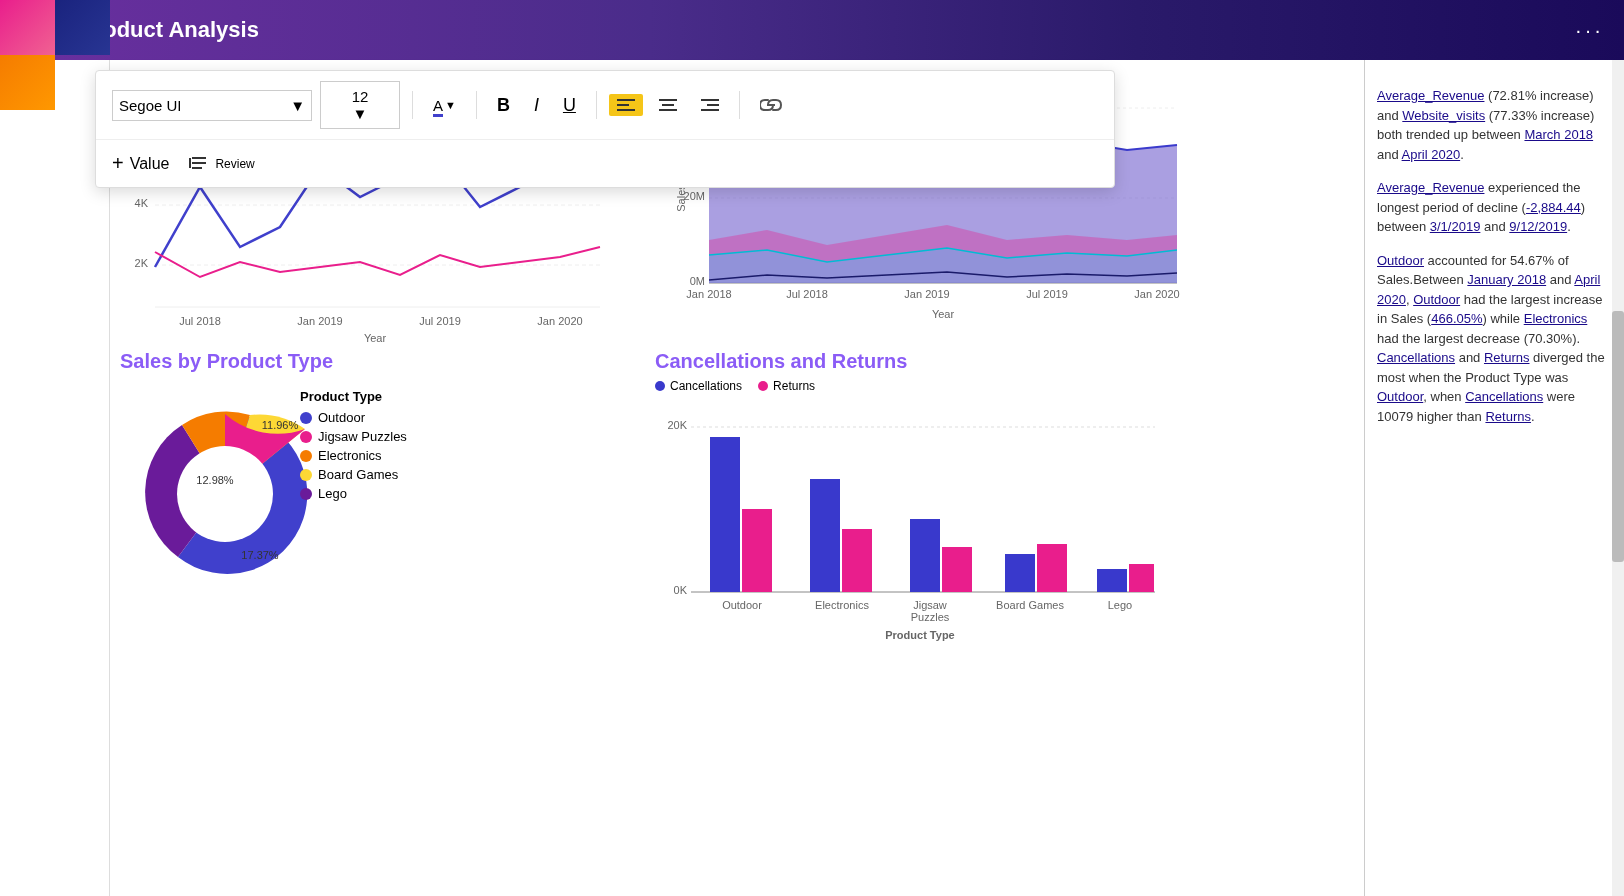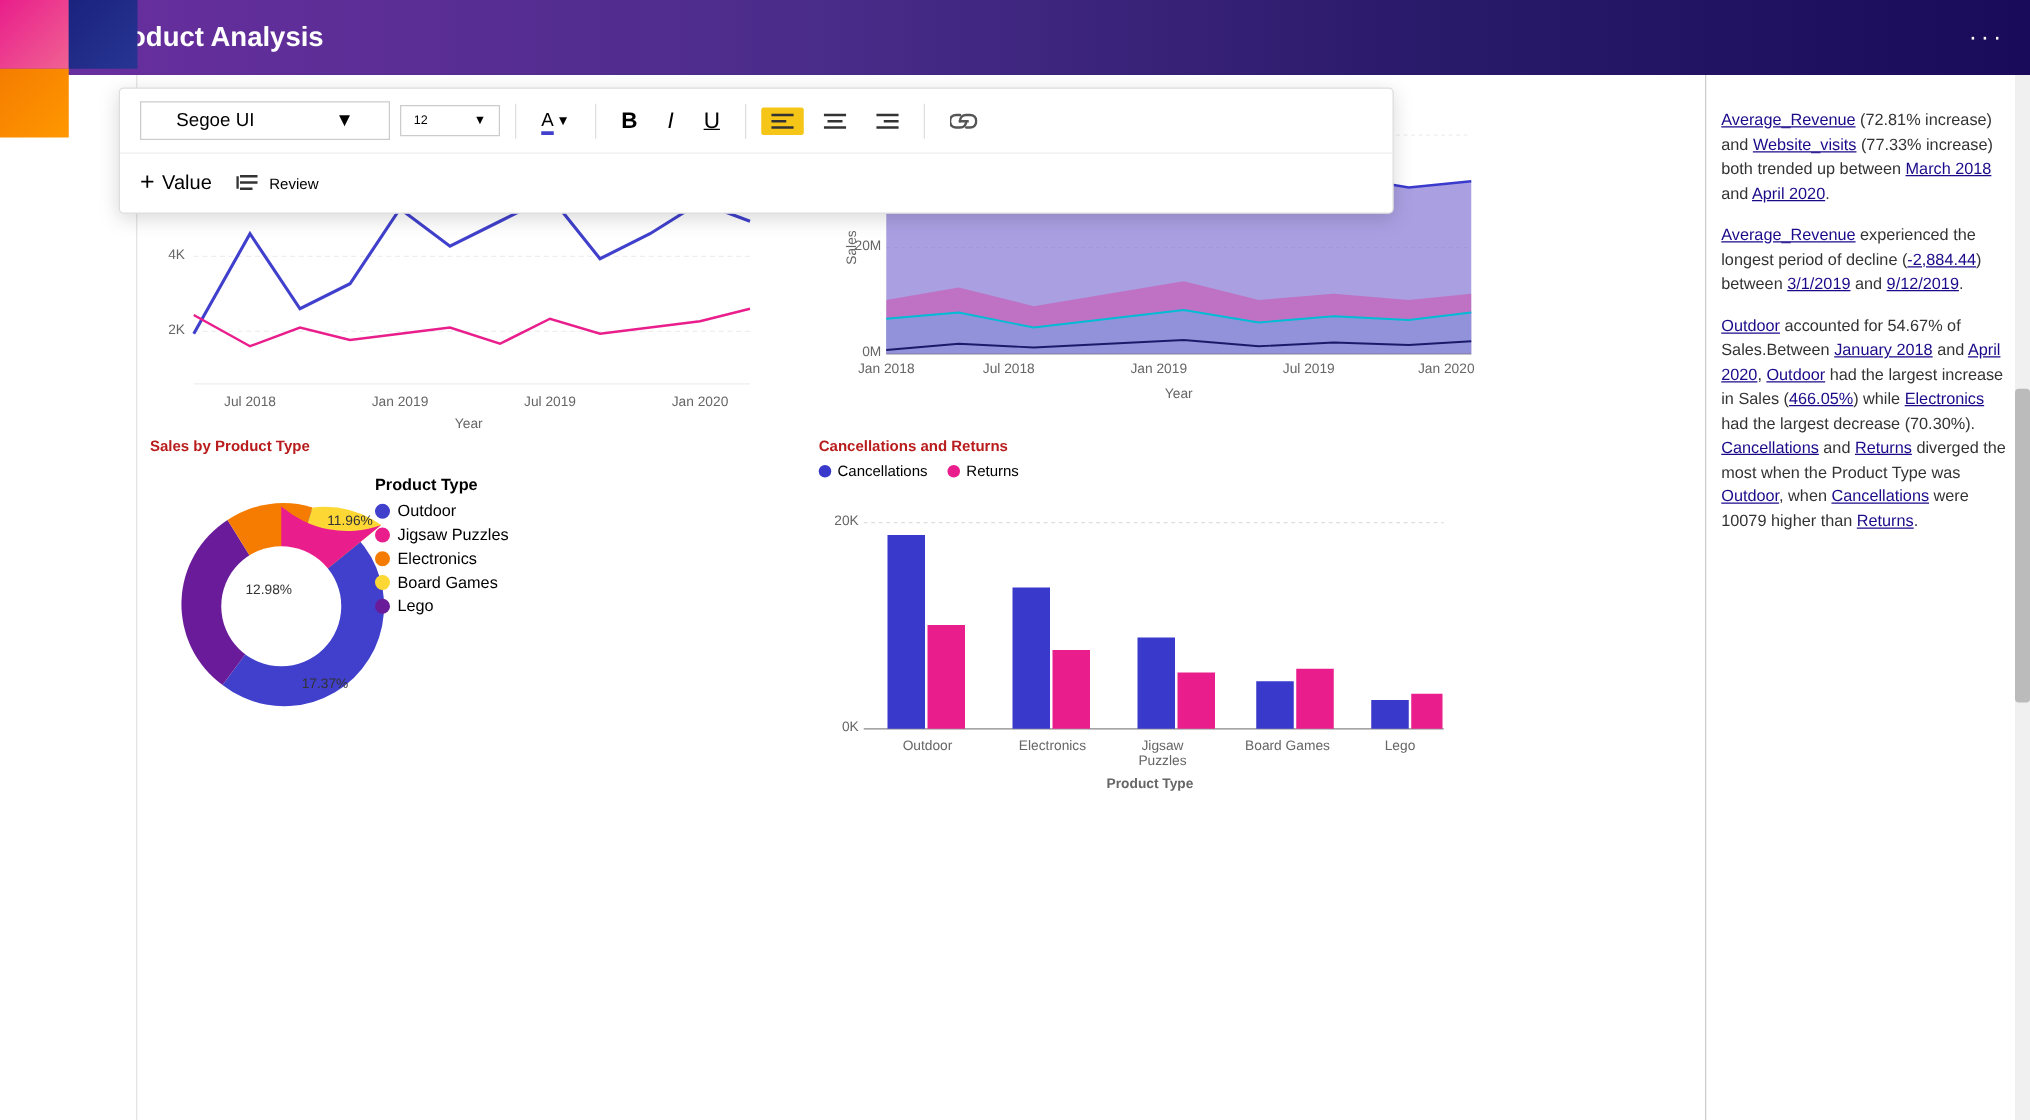--- a/index.html
+++ b/index.html
@@ -68,37 +68,38 @@
     }
     .toolbar-row1 {
       display: flex;
       align-items: center;
       padding: 10px 16px;
       border-bottom: 1px solid #eee;
       gap: 8px;
     }
     .font-select {
       border: 1px solid #ccc;
-      padding: 6px 28px;
+      padding: 6px 6px;
       font-size: 15px;
       width: 200px;
       display: flex;
       align-items: center;
       justify-content: space-between;
       cursor: pointer;
     }
     .size-select {
       border: 1px solid #ccc;
       padding: 6px 10px;
-      font-size: 10px;
+      font-size: 15px;
       width: 80px;
       display: flex;
       align-items: center;
       justify-content: space-between;
       cursor: pointer;
+      flex-direction: column;
     }
     .toolbar-sep { width: 1px; height: 28px; background: #ddd; margin: 0 4px; }
     .toolbar-btn {
       padding: 4px 8px;
       font-size: 16px;
       cursor: pointer;
       border: none;
       background: none;
       display: flex;
       align-items: center;
@@ -161,23 +162,23 @@
     }
 
     .insight-panel p { margin-bottom: 14px; }
     .insight-link {
       color: #1a0a8a;
       text-decoration: underline;
     }
 
     
     .chart-title {
-      font-size: 12px;
+      font-size: 20px;
       font-weight: 600;
-      color: #b91c1c;
+      color: #8b5cf6;
       margin-bottom: 6px;
     }
 
     .website-label {
       font-size: 13px;
       color: #555;
       margin-bottom: 4px;
     }
 
     .website-legend {

